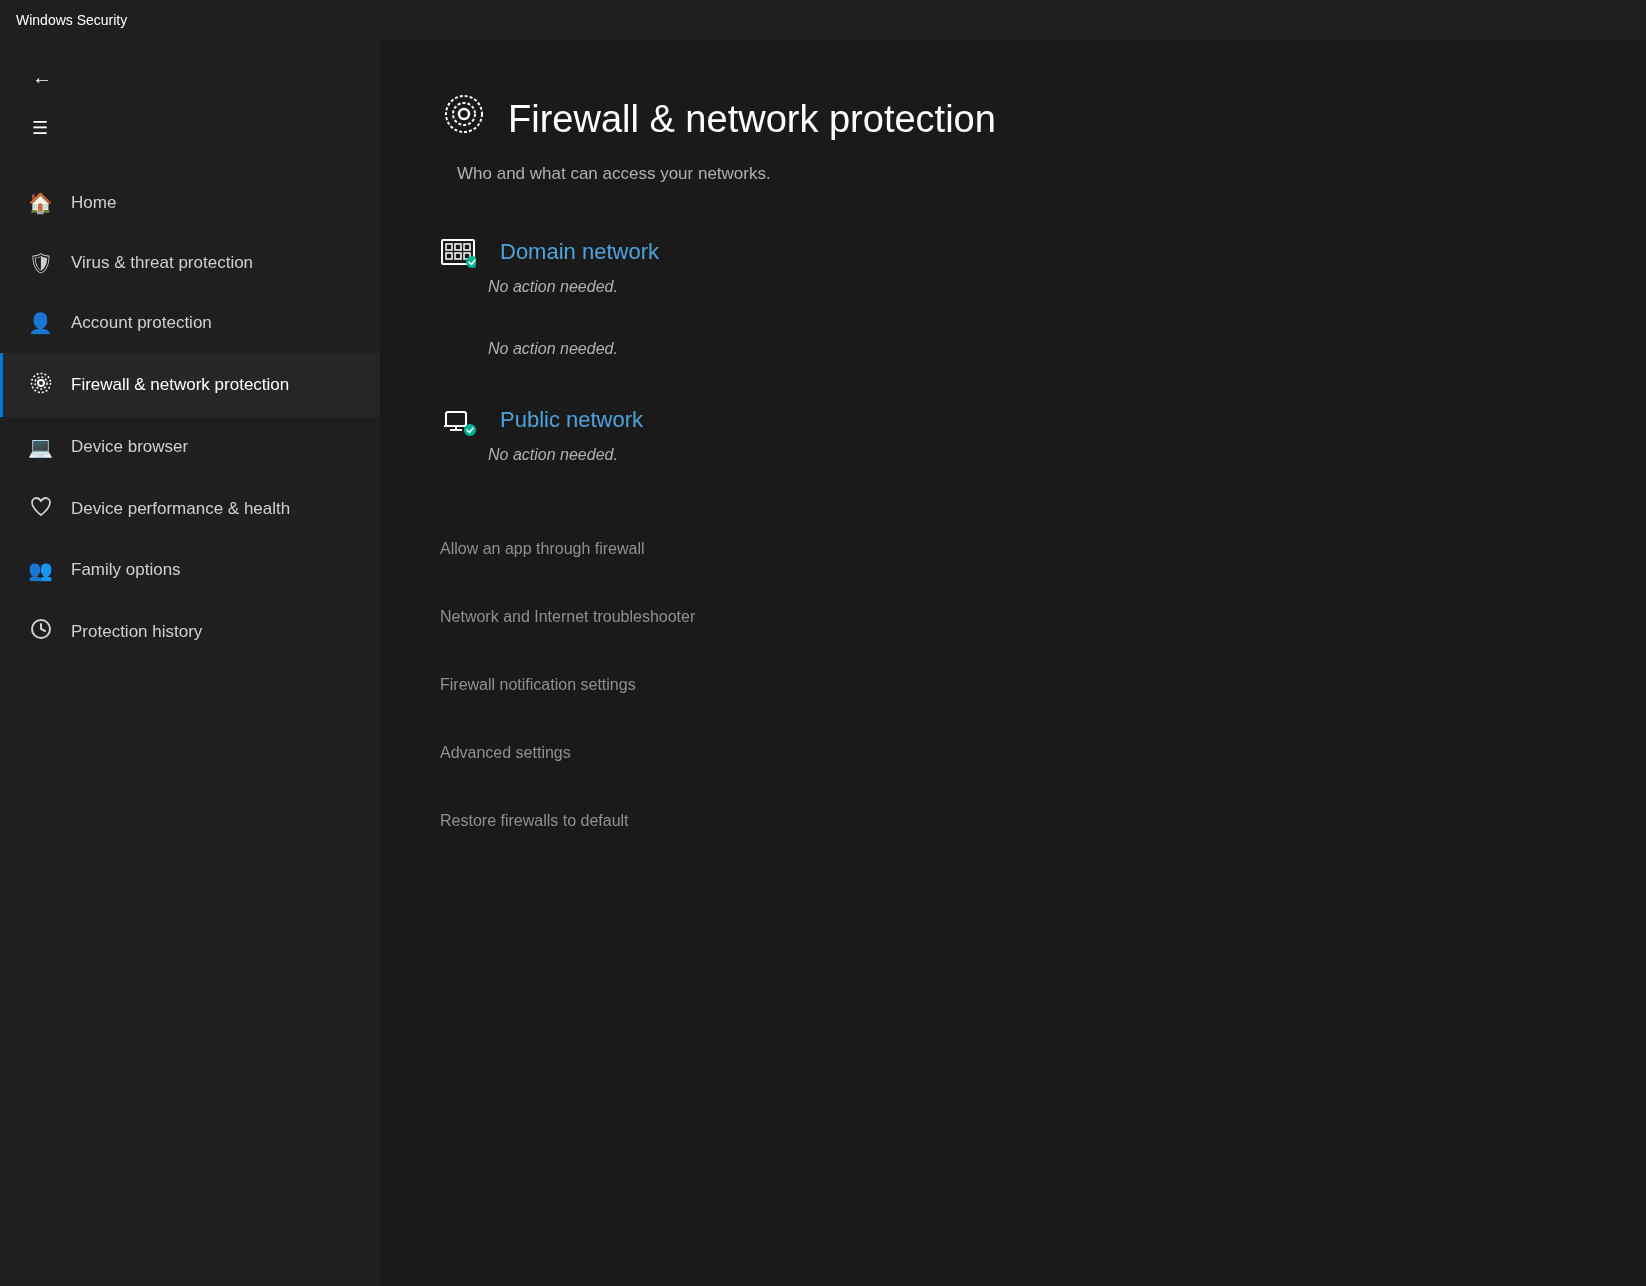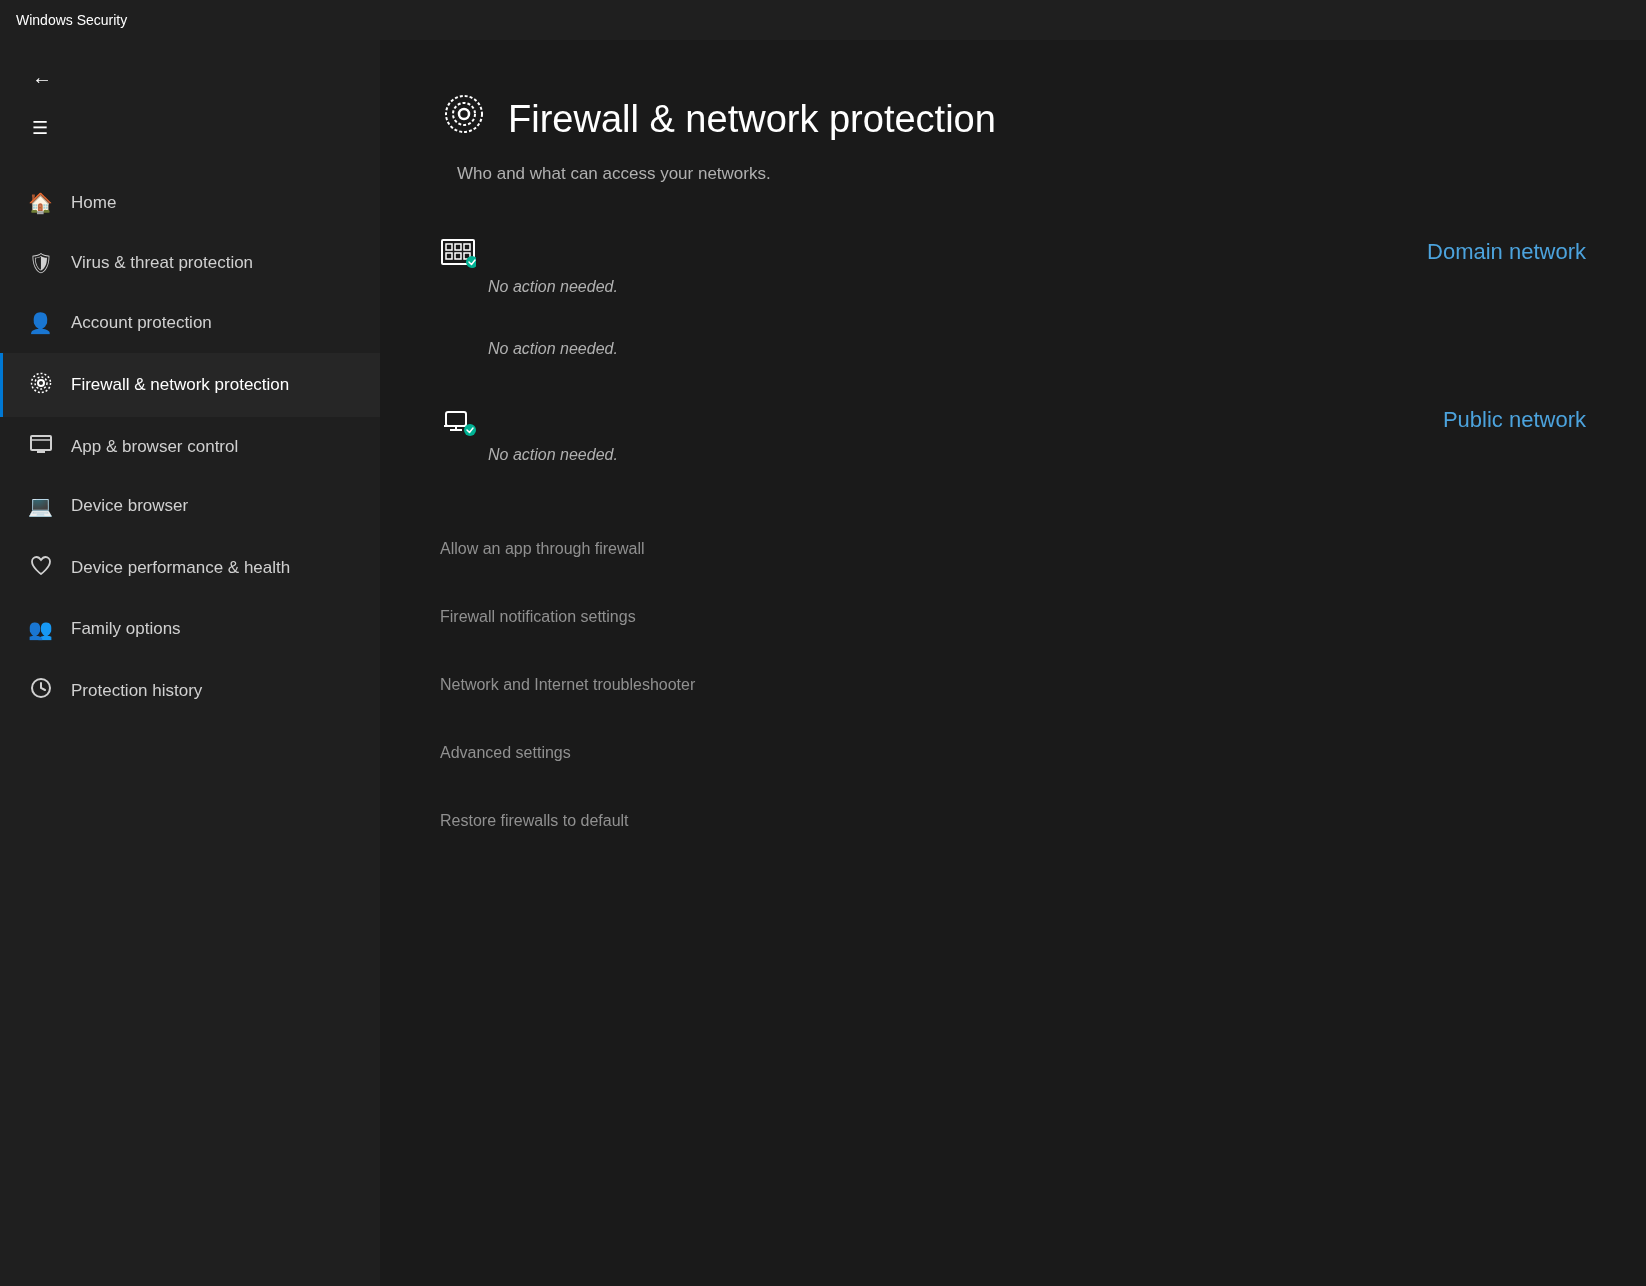--- a/index.html
+++ b/index.html
@@ -133,21 +133,20 @@
     .network-card {
       margin-bottom: 44px;
       cursor: pointer;
     }
 
     .network-card-header {
       display: flex;
       align-items: center;
       gap: 24px;
       margin-bottom: 8px;
-      justify-content: space-between;
     }
 
     .network-icon {
       font-size: 30px;
       color: #ffffff;
       position: relative;
       display: flex;
       align-items: center;
     }
 
@@ -219,31 +218,20 @@
         <span class="nav-icon" style="font-size:16px; font-weight:bold;">
           <svg width="24" height="24" viewBox="0 0 24 24" fill="none" xmlns="http://www.w3.org/2000/svg">
             <circle cx="12" cy="12" r="3" stroke="white" stroke-width="2"></circle>
             <circle cx="12" cy="12" r="6" stroke="white" stroke-width="1.5" stroke-dasharray="2 2"></circle>
             <circle cx="12" cy="12" r="9.5" stroke="white" stroke-width="1.5" stroke-dasharray="2 2"></circle>
           </svg>
         </span>
         <span>Firewall &amp; network protection</span>
       </div>
 
-      <div class="nav-item">
-        <span class="nav-icon">
-          <svg width="22" height="18" viewBox="0 0 22 18" fill="none" xmlns="http://www.w3.org/2000/svg">
-            <rect x="1" y="1" width="20" height="14" rx="1" stroke="#d0d0d0" stroke-width="2"></rect>
-            <line x1="1" y1="5" x2="21" y2="5" stroke="#d0d0d0" stroke-width="1.5"></line>
-            <line x1="7" y1="17" x2="15" y2="17" stroke="#d0d0d0" stroke-width="2"></line>
-            <line x1="11" y1="15" x2="11" y2="17" stroke="#d0d0d0" stroke-width="2"></line>
-          </svg>
-        </span>
-        <span>App &amp; browser control</span>
-      </div>
 
       <div class="nav-item">
         <span class="nav-icon">💻</span>
         <span>Device browser</span>
       </div>
 
       <div class="nav-item">
         <span class="nav-icon">
           <svg width="24" height="22" viewBox="0 0 24 22" fill="none" xmlns="http://www.w3.org/2000/svg">
             <path d="M12 20C12 20 3 13.5 3 7.5C3 5 5 3 7.5 3C9.5 3 11 4.5 12 6C13 4.5 14.5 3 16.5 3C19 3 21 5 21 7.5C21 13.5 12 20 12 20Z" stroke="#d0d0d0" stroke-width="1.8" fill="none"></path>
@@ -321,20 +309,20 @@
             <path d="M27 28 L29.5 30.5 L33 26" stroke="white" stroke-width="1.5" stroke-linecap="round" stroke-linejoin="round"></path>
           </svg>
         </div>
         <span class="network-title">Public network</span>
       </div>
       <p class="network-status">No action needed.</p>
     </div>
 
     <div class="bottom-links">
       <span class="bottom-link">Allow an app through firewall</span>
+      <span class="bottom-link">Network and Internet troubleshooter</span>
       <span class="bottom-link">Firewall notification settings</span>
-      <span class="bottom-link">Network and Internet troubleshooter</span>
       <span class="bottom-link">Advanced settings</span>
       <span class="bottom-link">Restore firewalls to default</span>
     </div>
 
   </div>
 </div>
 
 </body></html>

